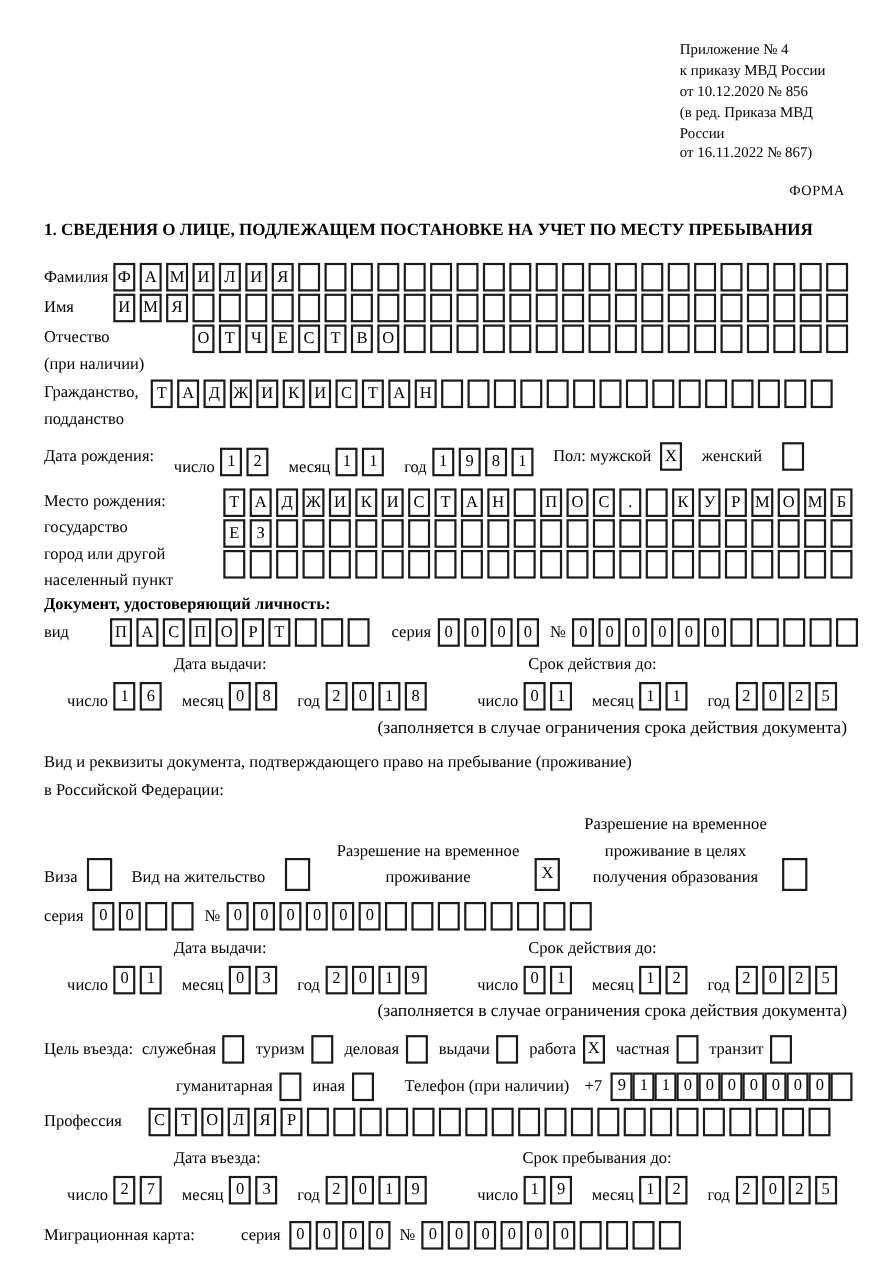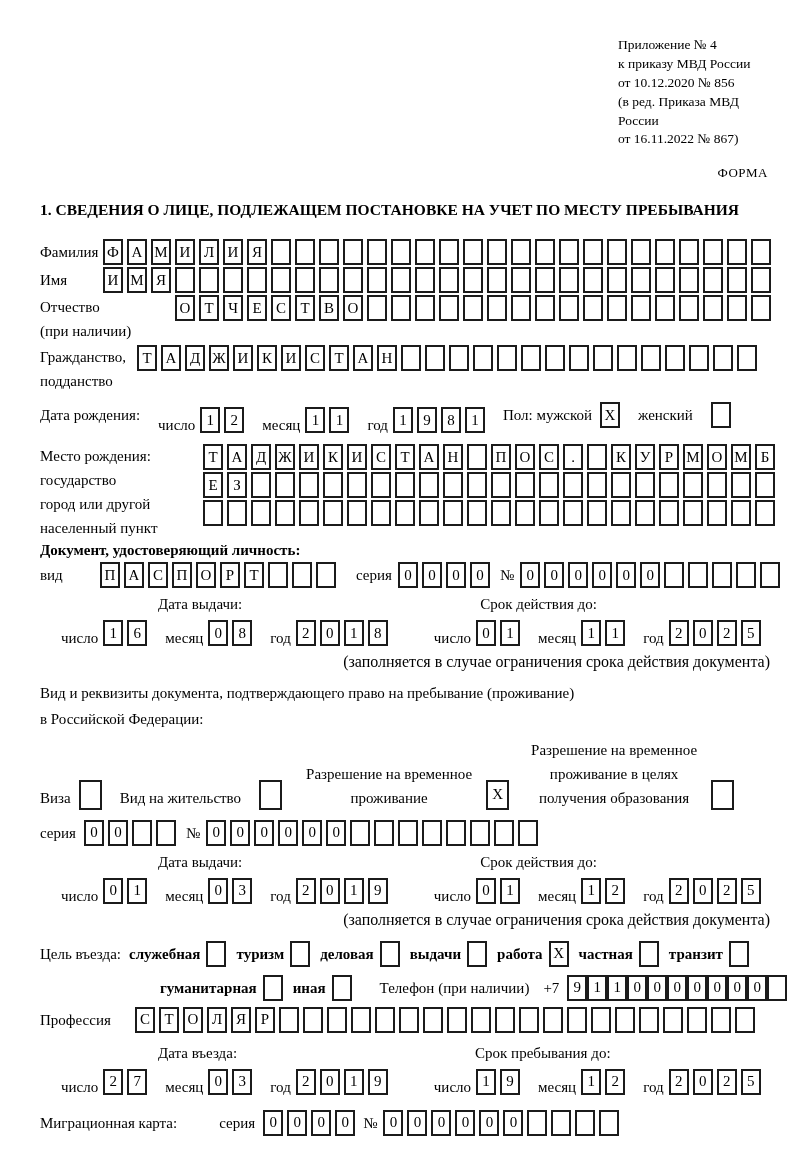--- a/index.html
+++ b/index.html
@@ -40,21 +40,21 @@
   .note-right{margin-top:2px;text-align:right;font-size:16px;padding-right:6px;}
   .intro{margin-top:12px;line-height:1.35;}
   .intro2{margin-top:7px;}
   .cb-row{display:flex;align-items:flex-end;margin-top:10px;}
   .clbl{text-align:center;line-height:24px;flex:none;}
   .ml8{margin-left:8px;}.ml14{margin-left:14px;}.ml18{margin-left:18px;}.ml20{margin-left:20px;}
   .purpose-row{display:flex;align-items:center;margin-top:12px;flex-wrap:nowrap;}
   .purpose-row .lbl{margin-right:8px;}
   .purpose-row .box{margin-right:0;}
   .popt{display:flex;align-items:center;margin-right:10px;}
-  .popt .lbl{margin-right:6px;font-weight:bold;}
+  .popt .lbl{margin-right:6px;}
   .indent90{margin-left:120px;}
 </style>
 </head>
 <body>
 
 <div class="page">
 
   <div class="top-note">
     <div>Приложение № 4</div>
     <div>к приказу МВД России</div>

